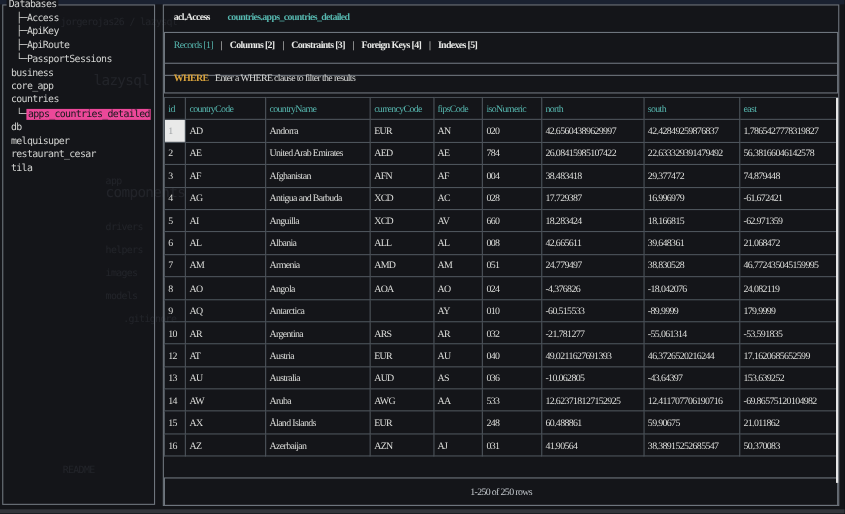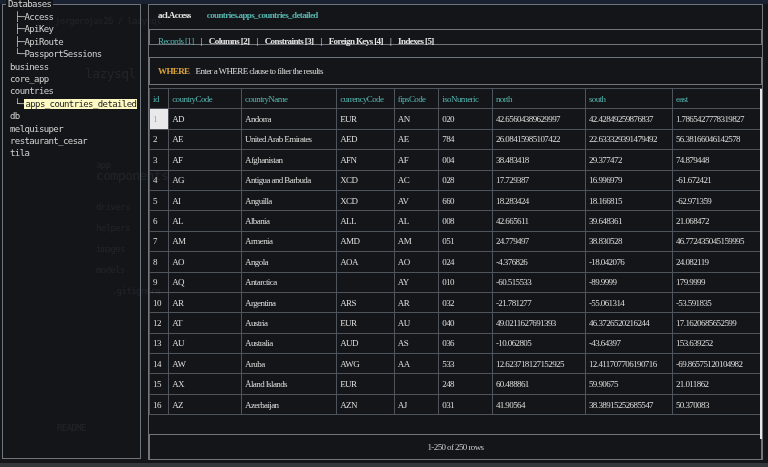--- a/index.html
+++ b/index.html
@@ -15,31 +15,31 @@
   
   .watermark-layer span{position:absolute;color:#aab4c8;opacity:0.09;white-space:nowrap;}
 
   
   .sidebar{position:absolute;left:2px;top:4px;width:139px;height:455px;border:1px solid #6e757d;box-sizing:border-box;}
   .panel-title{position:absolute;top:-6px;left:3px;background:#141519;padding:0 2px;color:#d6d7d5;line-height:10px;}
   .tree{padding:6px 0 0 7px;}
   .tree-row{white-space:pre;line-height:12.4px;height:12.4px;cursor:default;}
   .tree-row .prefix{color:#cfd0ce;}
   .tree-row .label{color:#d2d3d1;}
-  .tree-row .label.sel{background:#fef9c3;color:#17191d;padding:0 1px;}
+  .tree-row .label.sel{background:#ec4899;color:#17191d;padding:0 1px;}
 
   
   .main{position:absolute;left:148px;top:4px;width:615px;height:456px;border:1px solid #6e757d;box-sizing:border-box;font-family:Liberation Serif, serif;}
   .tabs{position:absolute;top:5px;left:9px;font-weight:700;white-space:nowrap;}
   .tab{margin-right:16px;}
   .tab.inactive{color:#e6e7e5;}
   .tab.active{color:var(--teal);}
 
   .box{position:absolute;left:0;right:0;border:1px solid #6e757d;box-sizing:border-box;background:transparent;}
-  .viewbar{top:24px;height:16px;line-height:22px;padding:0 8px;white-space:nowrap;color:#e6e7e5;font-weight:700;}
+  .viewbar{top:24px;height:40px;line-height:22px;padding:0 8px;white-space:nowrap;color:#e6e7e5;font-weight:700;}
   .viewbar .vt{cursor:default;}
   .viewbar .vt.active{color:var(--teal);font-weight:400;}
   .viewbar .sep{margin:0 7px;font-weight:400;color:#e6e7e5;}
 
   .wherebox{top:52px;height:28px;line-height:26px;padding:0 8px;white-space:nowrap;}
   .kw{color:var(--yellow);font-weight:700;margin-right:6px;}
   .ph{color:#d8d9d7;}
 
   .tablewrap{position:absolute;top:83px;left:0;right:0;height:348px;overflow:hidden;}
   table.grid{border-collapse:collapse;table-layout:fixed;width:100%;}

